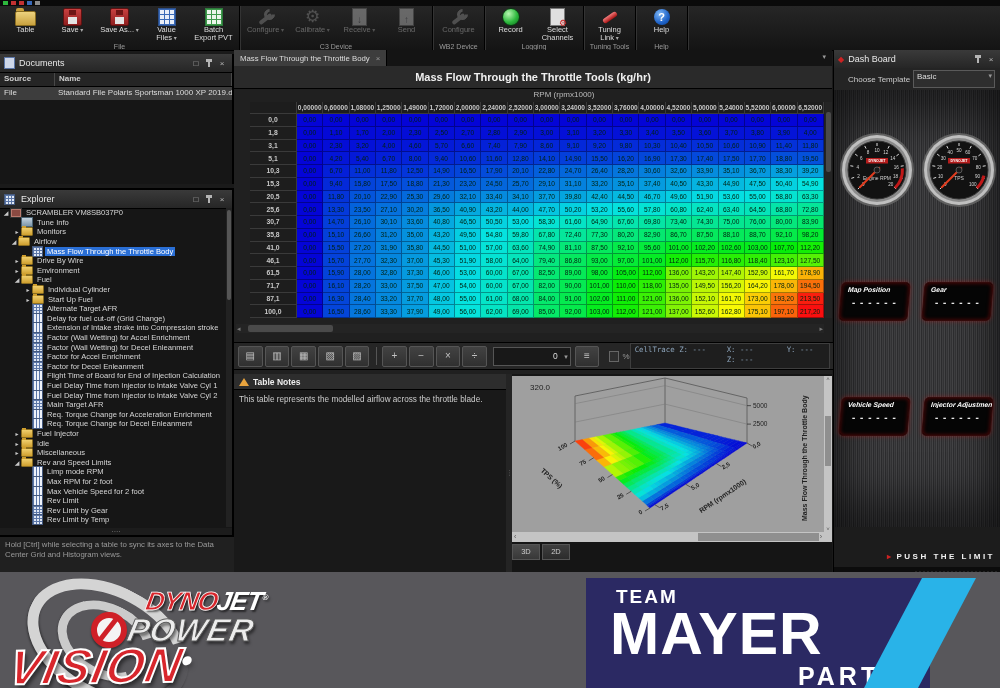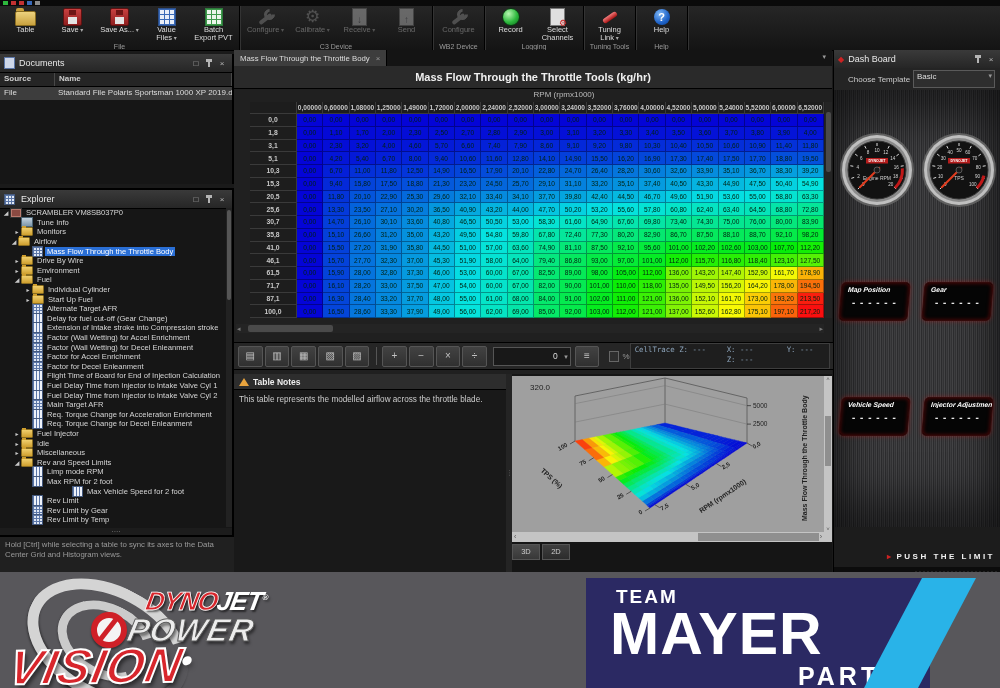--- a/index.html
+++ b/index.html
@@ -370,21 +370,21 @@
           <span class="lbl">Start Up Fuel</span>
         </div>
         <div class="trow" style="padding-left: 24px;">
           <span class="arr"></span>
           <span class="ti ti-t2"></span>
           <span class="lbl">Alternate Target AFR</span>
         </div>
         <div class="trow" style="padding-left: 24px;">
           <span class="arr"></span>
           <span class="ti ti-t1"></span>
-          <span class="lbl">Delay for fuel cut-off (Gear Change)</span>
+          <span class="lbl">Delay for fuel cut-off (Grid Change)</span>
         </div>
         <div class="trow" style="padding-left: 24px;">
           <span class="arr"></span>
           <span class="ti ti-t1"></span>
           <span class="lbl">Extension of Intake stroke into Compression stroke</span>
         </div>
         <div class="trow" style="padding-left: 24px;">
           <span class="arr"></span>
           <span class="ti ti-t2"></span>
           <span class="lbl">Factor (Wall Wetting) for Accel Enrichment</span>
@@ -457,21 +457,21 @@
         <div class="trow" style="padding-left: 24px;">
           <span class="arr"></span>
           <span class="ti ti-t1"></span>
           <span class="lbl">Limp mode RPM</span>
         </div>
         <div class="trow" style="padding-left: 24px;">
           <span class="arr"></span>
           <span class="ti ti-t1"></span>
           <span class="lbl">Max RPM for 2 foot</span>
         </div>
-        <div class="trow" style="padding-left: 24px; justify-content: center;">
+        <div class="trow" style="padding-left: 24px;">
           <span class="arr"></span>
           <span class="ti ti-t1"></span>
           <span class="lbl">Max Vehicle Speed for 2 foot</span>
         </div>
         <div class="trow" style="padding-left: 24px;">
           <span class="arr"></span>
           <span class="ti ti-t1"></span>
           <span class="lbl">Rev Limit</span>
         </div>
         <div class="trow" style="padding-left: 24px;">

